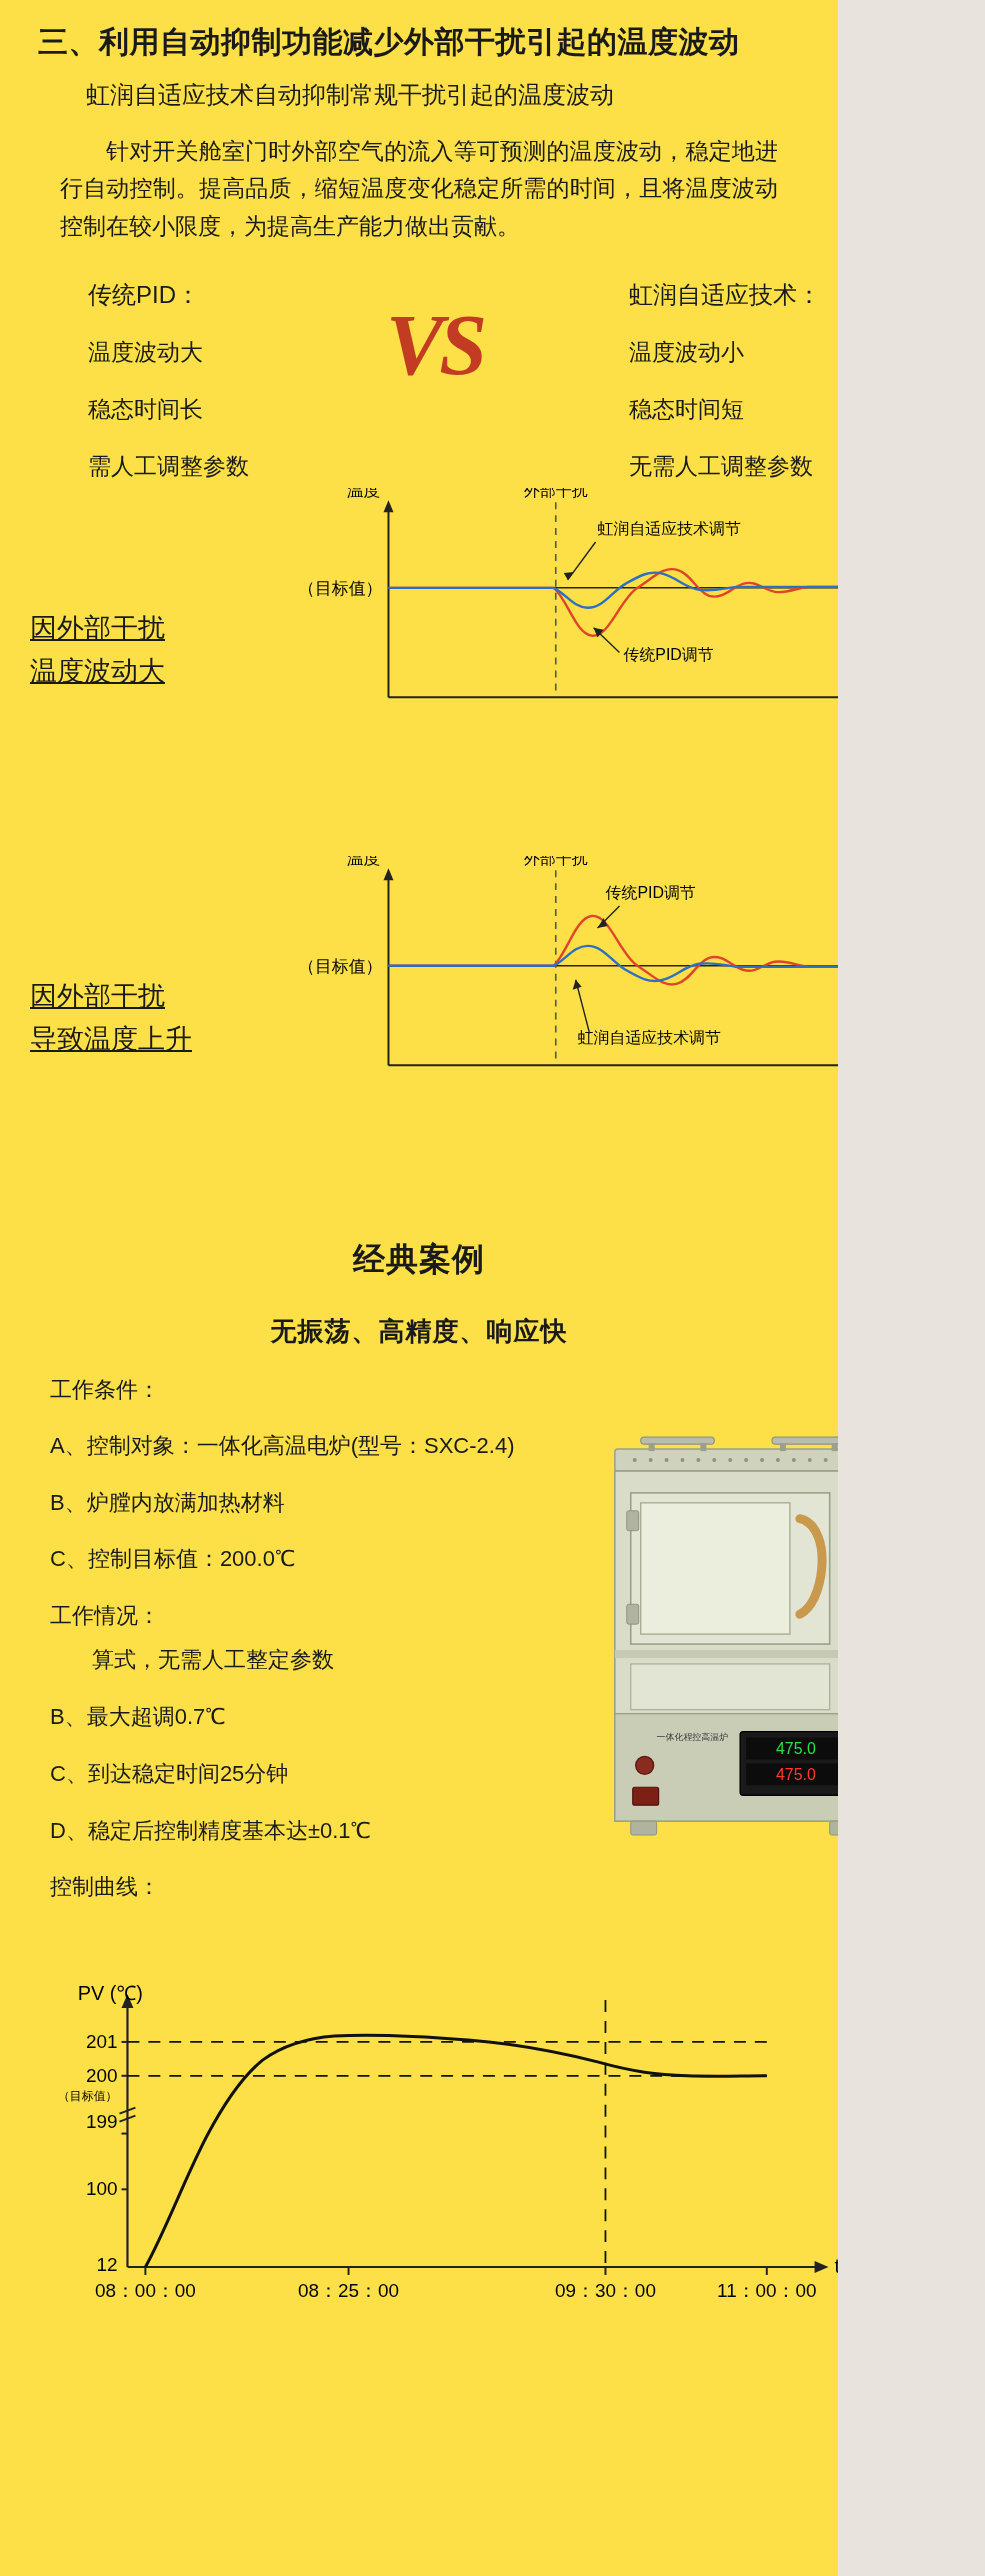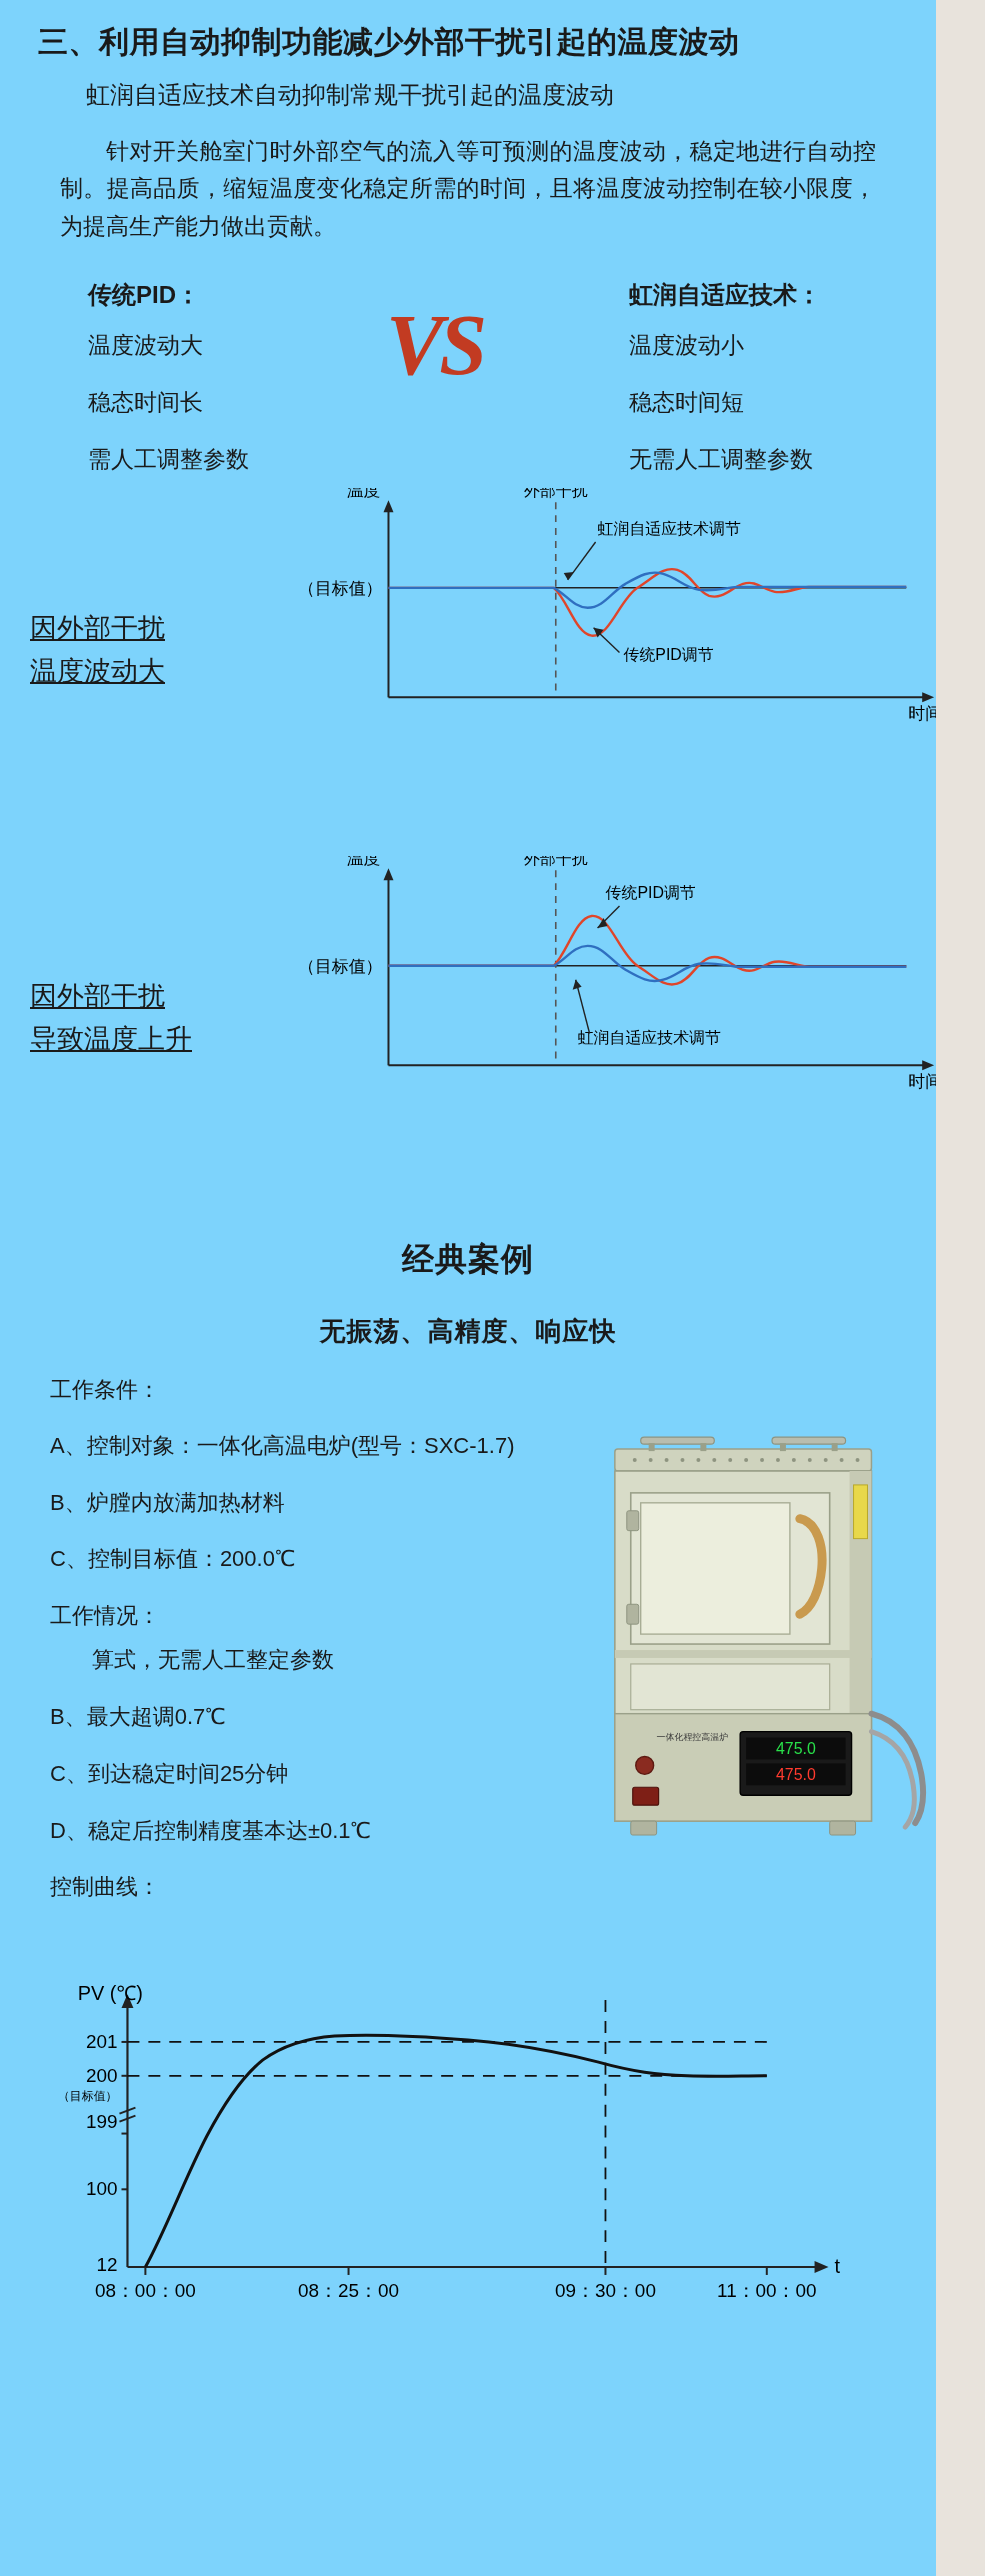--- a/index.html
+++ b/index.html
@@ -8,23 +8,23 @@
     background: #e8e3dc;
   }
   body {
     width: 986px;
     font-family: "Liberation Sans", sans-serif;
     color: #1a1a1a;
     -webkit-font-smoothing: antialiased;
   }
   .page {
     position: relative;
-    width: 936px;
+    width: 838px;
     min-height: 2576px;
-    background: #7dd3fc;
+    background: #fde047;
     overflow: hidden;
   }
 
   
   .sec-head {
     padding: 22px 0 0 38px;
     font-size: 30px;
     font-weight: bold;
     letter-spacing: 0.5px;
   }
@@ -48,22 +48,22 @@
     height: 199px;
   }
   .cmp-col {
     position: absolute;
     top: 0;
   }
   .cmp-col.left { left: 88px; }
   .cmp-col.right { left: 629px; }
   .cmp-title {
     font-size: 24px;
-    font-weight: bold;
-    margin-bottom: 19px;
+    font-weight: normal;
+    margin-bottom: 26px;
   }
   .cmp-item {
     font-size: 23px;
     margin-bottom: 26px;
   }
   .vs {
     position: absolute;
     left: 386px;
     top: 16px;
     font-family: "Liberation Serif", serif;
@@ -256,21 +256,21 @@
       </svg>
     </div>
   </div>
 
   <div class="case-title">经典案例</div>
   <div class="case-sub">无振荡、高精度、响应快</div>
 
   <div class="case-body">
     <div class="case-list">
       <div class="case-head-line">工作条件：</div>
-      <div class="case-line">A、控制对象：一体化高温电炉(型号：SXC-1.7)</div>
+      <div class="case-line">A、控制对象：一体化高温电炉(型号：SXC-2.4)</div>
       <div class="case-line">B、炉膛内放满加热材料</div>
       <div class="case-line">C、控制目标值：200.0℃</div>
       <div class="case-head-line">工作情况：</div>
       <div class="case-line indent">算式，无需人工整定参数</div>
       <div class="case-line">B、最大超调0.7℃</div>
       <div class="case-line">C、到达稳定时间25分钟</div>
       <div class="case-line">D、稳定后控制精度基本达±0.1℃</div>
       <div class="case-head-line">控制曲线：</div>
     </div>
 

